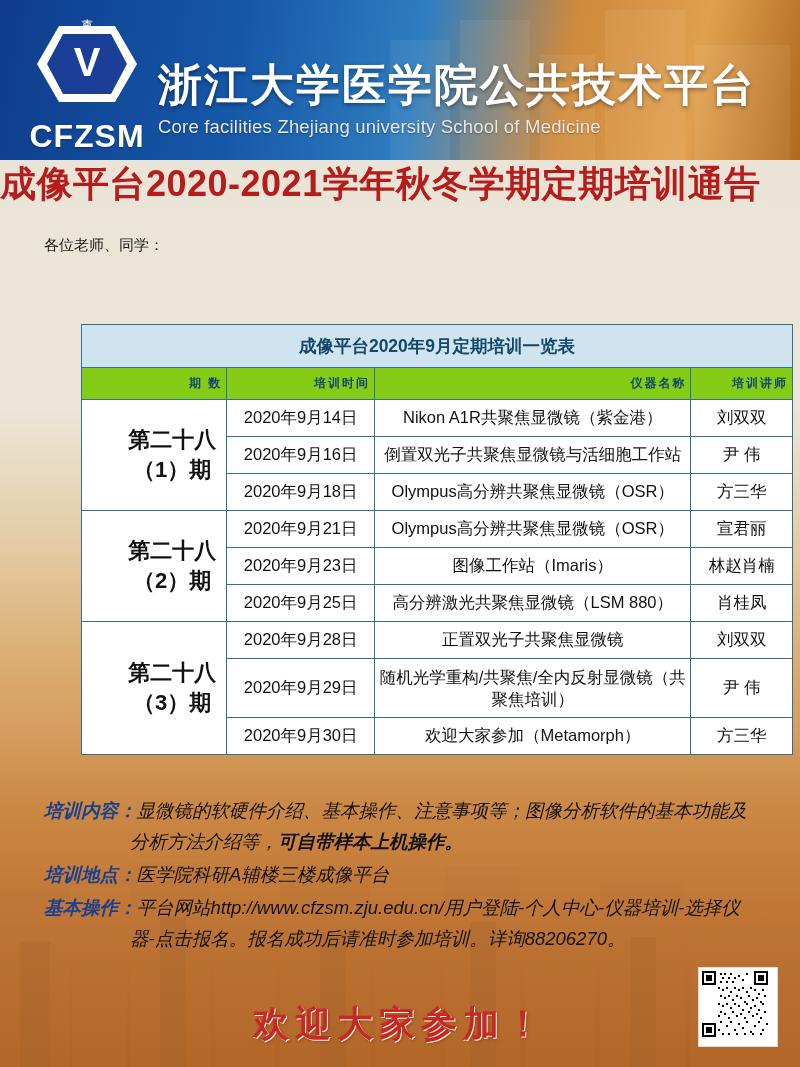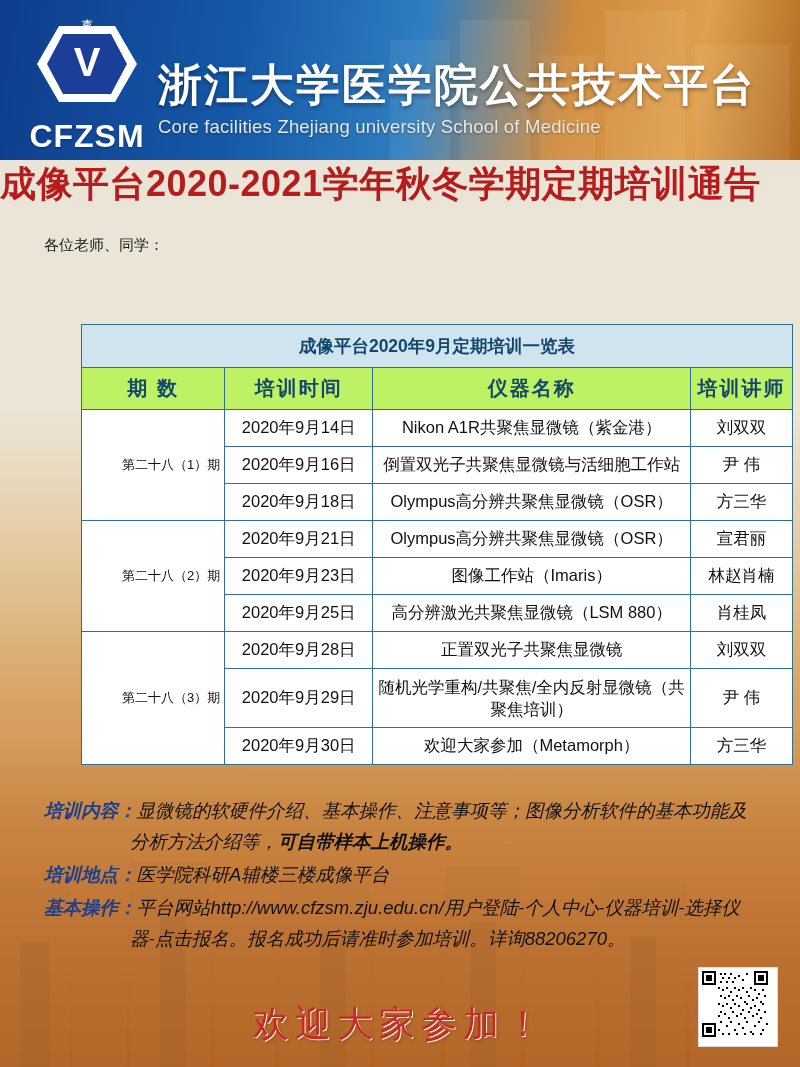--- a/index.html
+++ b/index.html
@@ -97,40 +97,40 @@
   }
   table td,table th{
     border:1px solid #2f6f8f;
     text-align:center;
     padding:7px 4px;
   }
   .tbl-title td{
     background:#cfe4ee;font-weight:bold;font-size:17.5px;padding:9px 4px;color:#12486b;
   }
   .tbl-head td{
-    background:#bef264;font-weight:bold;font-size:20px;letter-spacing:2px;color:#12486b;
-  }
-  td.period{font-weight:normal;font-size:13px;padding-left:40px;}
+    background:#84cc16;font-weight:bold;font-size:12px;letter-spacing:2px;color:#12486b;text-align:right;
+  }
+  td.period{font-weight:bold;font-size:22px;padding-left:40px;}
   td.date{white-space:nowrap;}
   td.instr{text-align:center;}
   td.teacher{white-space:nowrap;}
   .two-line{line-height:22px;}
   
   .notes{
     position:absolute;left:44px;top:795px;width:720px;
     font-size:18.5px;color:#111;line-height:31px;
   }
   .notes .row{display:block;margin-bottom:2px;font-style:italic;}
   .notes .lbl{font-weight:bold;color:#1a3f8f;}
   .notes .red{color:#c62828;font-weight:bold;}
   .notes .hang{display:block;padding-left:86px;text-indent:-86px;}
   .notes .hang2{display:block;padding-left:86px;text-indent:-86px;}
   .welcome{
     position:absolute;left:0;bottom:18px;width:800px;text-align:center;
-    font-size:36px;font-weight:normal;color:#c62828;letter-spacing:6px;
+    font-size:36px;font-weight:bold;color:#c62828;letter-spacing:6px;
     text-shadow:1px 1px 0 #fff2d8, 2px 2px 3px rgba(120,40,0,.4);
     font-family:"DejaVu Serif","Liberation Serif",serif;
   }
   .qr{
     position:absolute;right:22px;bottom:20px;width:72px;height:72px;
     background:#ffffff;padding:3px;border:1px solid #ddd;
   }
   .qr svg{display:block;}
 </style>
 </head>

